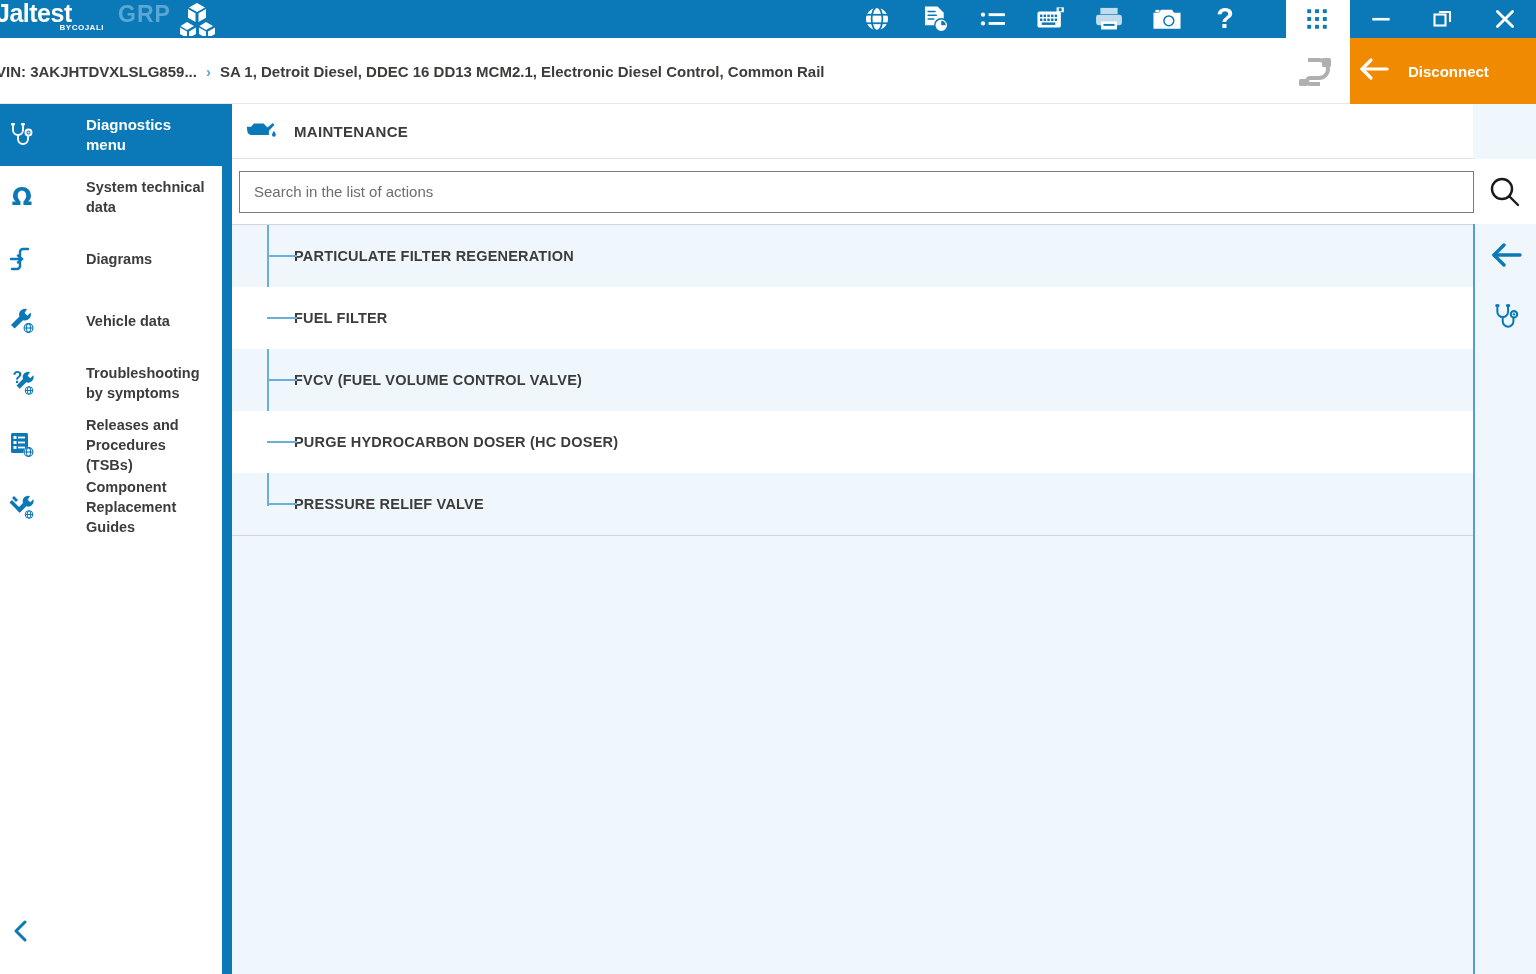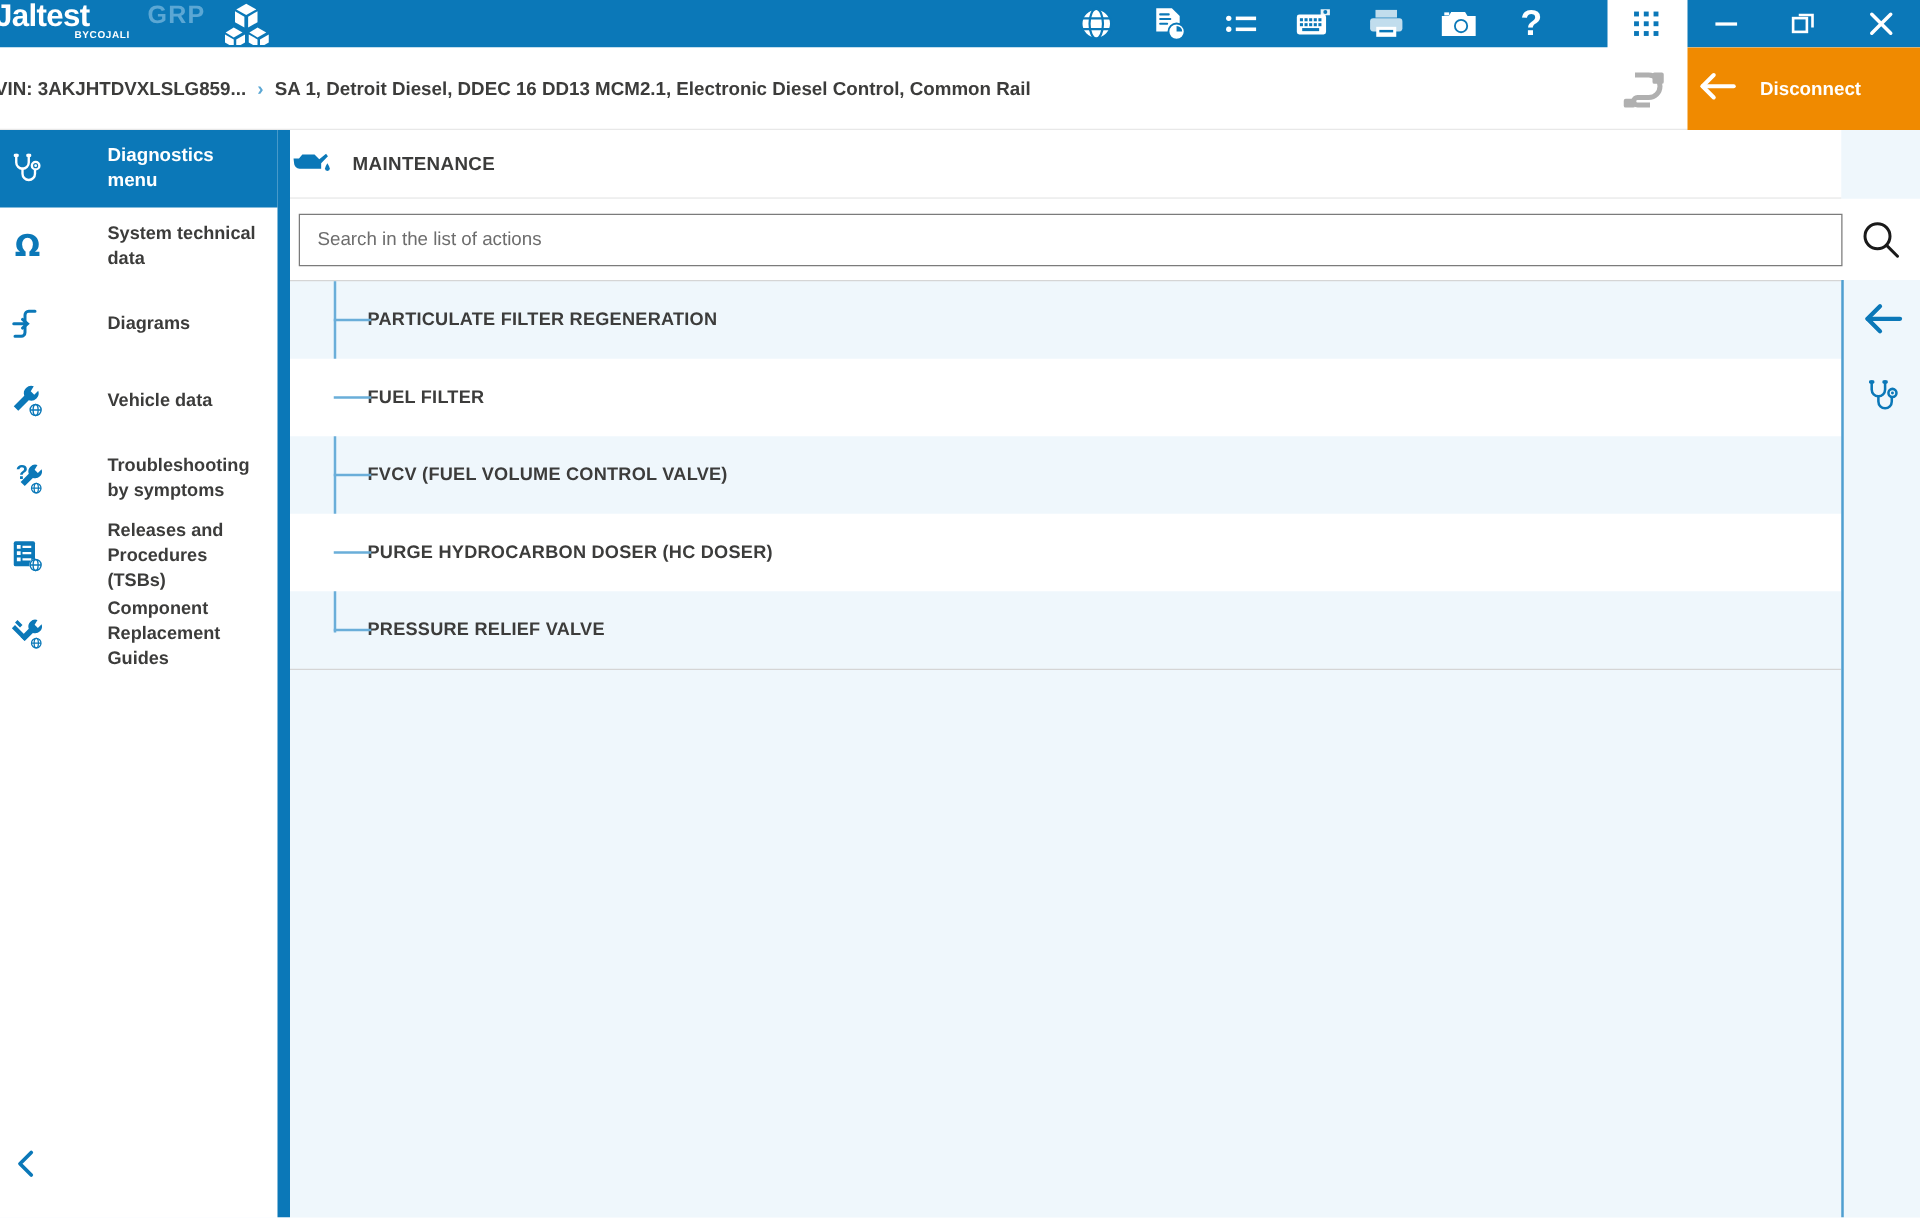--- a/index.html
+++ b/index.html
@@ -31,21 +31,21 @@
   .logo-main {
     font-size: 25px; font-weight: bold; letter-spacing: -0.5px;
     line-height: 24px; padding-top: 1px; color: #ffffff;
   }
   .logo-sub {
     font-size: 8px; font-weight: bold; letter-spacing: 0.5px;
     text-align: right; padding-right: 4px; color: #ffffff; margin-top: -2px;
   }
   .grp-label {
     position: absolute; left: 118px; top: 1px;
-    font-size: 20px; font-weight: bold; color: #5ba7d4; letter-spacing: 1px;
+    font-size: 23px; font-weight: bold; color: #5ba7d4; letter-spacing: 1px;
   }
   .cubes-icon { position: absolute; left: 178px; top: 2px; }
 
   .tb-icons {
     position: absolute; left: 860px; top: 0; height: 38px;
     display: flex; align-items: center; gap: 24px;
   }
   .tb-icon { width: 34px; height: 34px; display: flex; align-items: center; justify-content: center; cursor: pointer; }
   .grid-icon-wrap {
     position: absolute; left: 1297px; top: 0; width: 40px; height: 38px;
@@ -105,21 +105,21 @@
   }
 
   
   .main {
     position: absolute; left: 232px; top: 104px;
     width: 1304px; height: 870px; background: #eff7fc;
   }
   .main-head {
     position: absolute; left: 0; top: 0; width: 1241px; height: 55px;
     background: #ffffff; display: flex; align-items: center; gap: 14px;
-    border-bottom: 1px solid #e3e3e3;
+    padding-left: 12px; border-bottom: 1px solid #e3e3e3;
   }
   .main-head-title {
     font-size: 15px; font-weight: bold; color: #3c3c3b; letter-spacing: 0.3px;
   }
   .search-row {
     position: absolute; left: 0; top: 55px; width: 1304px; height: 65px;
     background: #ffffff; display: flex; align-items: center;
   }
   .search-box {
     margin-left: 7px; width: 1236px; height: 42px;

